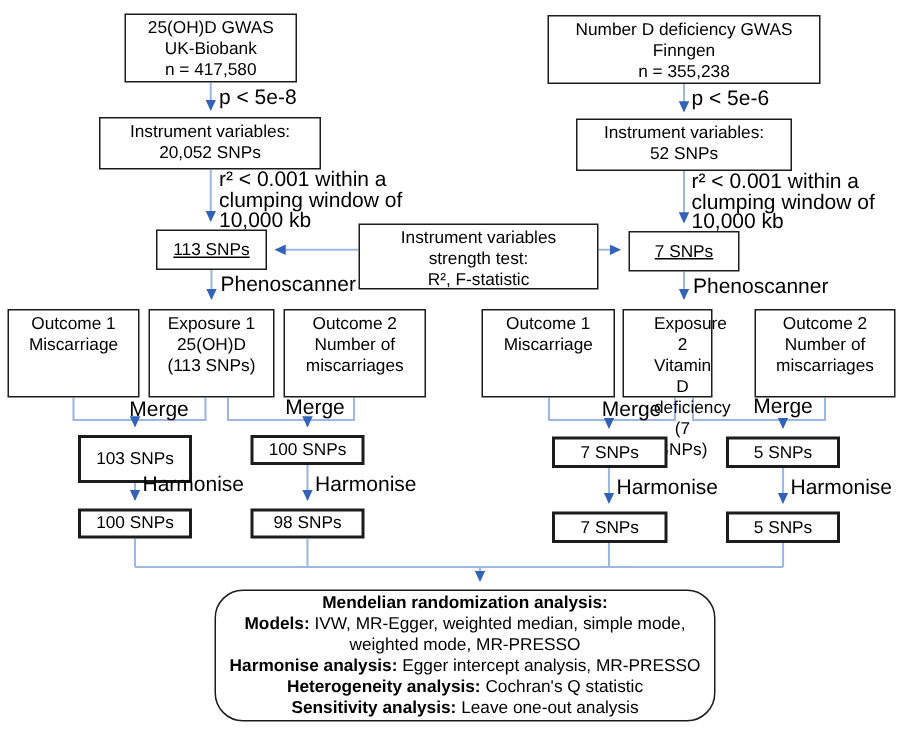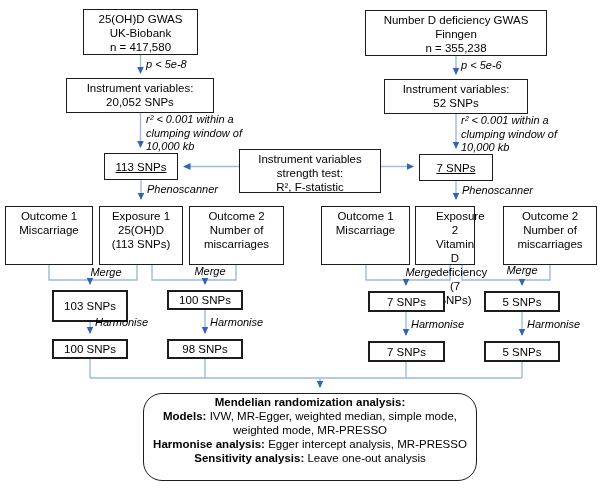--- a/index.html
+++ b/index.html
@@ -5,21 +5,21 @@
   html,body{margin:0;padding:0;background:#ffffff;}
   .canvas{position:relative;width:600px;height:490px;background:#ffffff;
           font-family:"Liberation Sans",sans-serif;color:#000;overflow:hidden;}
   svg.wires{position:absolute;left:0;top:0;width:600px;height:490px;pointer-events:none;}
   .bx{position:absolute;box-sizing:border-box;border:1.5px solid #1c1c1c;background:#fff;
       text-align:center;font-size:11.5px;line-height:14px;padding-top:2px;}
   .bx .t{font-weight:normal;display:block;}
   .ml{white-space:pre-line;}
   .snp{border-width:2px;padding-top:0;display:flex;align-items:center;justify-content:center;}
   .thin{border-width:1.5px;text-decoration:underline;}
-  .lbl{position:absolute;font-size:11px;line-height:13.5px;white-space:nowrap;font-style:italic;}
+  .lbl{position:absolute;font-size:14px;line-height:13.5px;white-space:nowrap;}
   .lblml{white-space:pre-line;}
   .ctr{transform:translateX(-50%);padding-left:26px;}
   .mr{padding:2px 3px;border-radius:19px;}
   .mr-line{font-size:11.5px;line-height:13.9px;}
   .b{font-weight:bold;}
 </style>
 </head>
 <body>
 
 <div class="canvas">
@@ -92,21 +92,21 @@
 clumping window of
 10,000 kb</div>
   <div class="lbl lblml" style="left:461px;top:114px;">r² &lt; 0.001 within a
 clumping window of
 10,000 kb</div>
 
   <div class="bx snp thin" style="left:104px;top:153px;width:74px;height:27px;">113 SNPs</div>
 
   <div class="bx snp thin" style="left:419px;top:154px;width:74px;height:27px;">7 SNPs</div>
 
-  <div class="bx" style="left:239px;top:149px;width:142px;height:44px;">
+  <div class="bx" style="left:239px;top:149px;width:160px;height:44px;">
     <span class="t ml">Instrument variables
 strength test:</span>
     <span>R², F-statistic</span>
   </div>
 
   <div class="lbl" style="left:147px;top:183px;">Phenoscanner</div>
   <div class="lbl" style="left:462px;top:184px;">Phenoscanner</div>
 
   <div class="bx" style="left:5px;top:206px;width:88px;height:59px;">
     <span class="t">Outcome 1</span>
@@ -157,16 +157,17 @@
   <div class="bx snp" style="left:52px;top:339px;width:76px;height:20px;">100 SNPs</div>
   <div class="bx snp" style="left:167px;top:339px;width:76px;height:20px;">98 SNPs</div>
   <div class="bx snp" style="left:368px;top:341px;width:77px;height:21px;">7 SNPs</div>
   <div class="bx snp" style="left:484px;top:341px;width:76px;height:21px;">5 SNPs</div>
 
   <div class="bx mr" style="left:143px;top:393px;width:334px;height:88px;">
     <div class="mr-line b">Mendelian randomization analysis:</div>
     <div class="mr-line"><span class="b">Models:</span><span> IVW, MR-Egger, weighted median, simple mode,</span></div>
     <div class="mr-line">weighted mode, MR-PRESSO</div>
     <div class="mr-line"><span class="b">Harmonise analysis:</span><span> Egger intercept analysis, MR-PRESSO</span></div>
+    <div class="mr-line"><span class="b">Heterogeneity analysis:</span><span> Cochran's Q statistic</span></div>
     <div class="mr-line"><span class="b">Sensitivity analysis:</span><span> Leave one-out analysis</span></div>
   </div>
 
 </div>
 
 </body></html>

